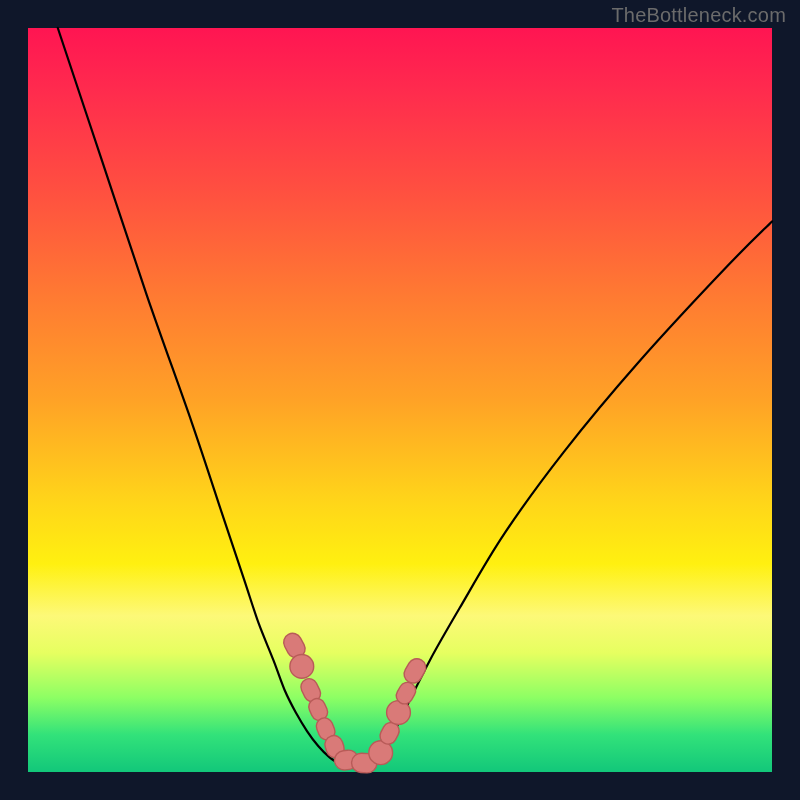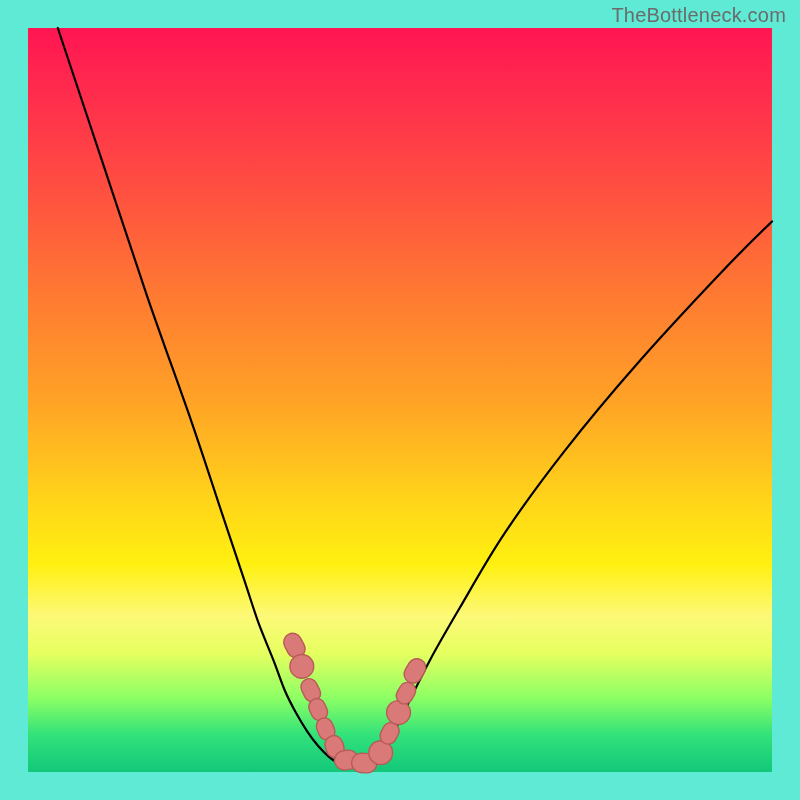--- a/index.html
+++ b/index.html
@@ -8,21 +8,21 @@
     width: 800px;
     height: 800px;
     background: #000;
     font-family: Arial, Helvetica, sans-serif;
     overflow: hidden;
   }
   .frame {
     position: absolute;
     left: 0; top: 0;
     width: 800px; height: 800px;
-    background: #5eead4;
+    background: #0f172a;
   }
   .plot {
     position: absolute;
     left: 28px; top: 28px;
     width: 744px; height: 744px;
     
     background: linear-gradient(
       to bottom,
       #ff1552 0%,
       #ff2a4e 8%,

